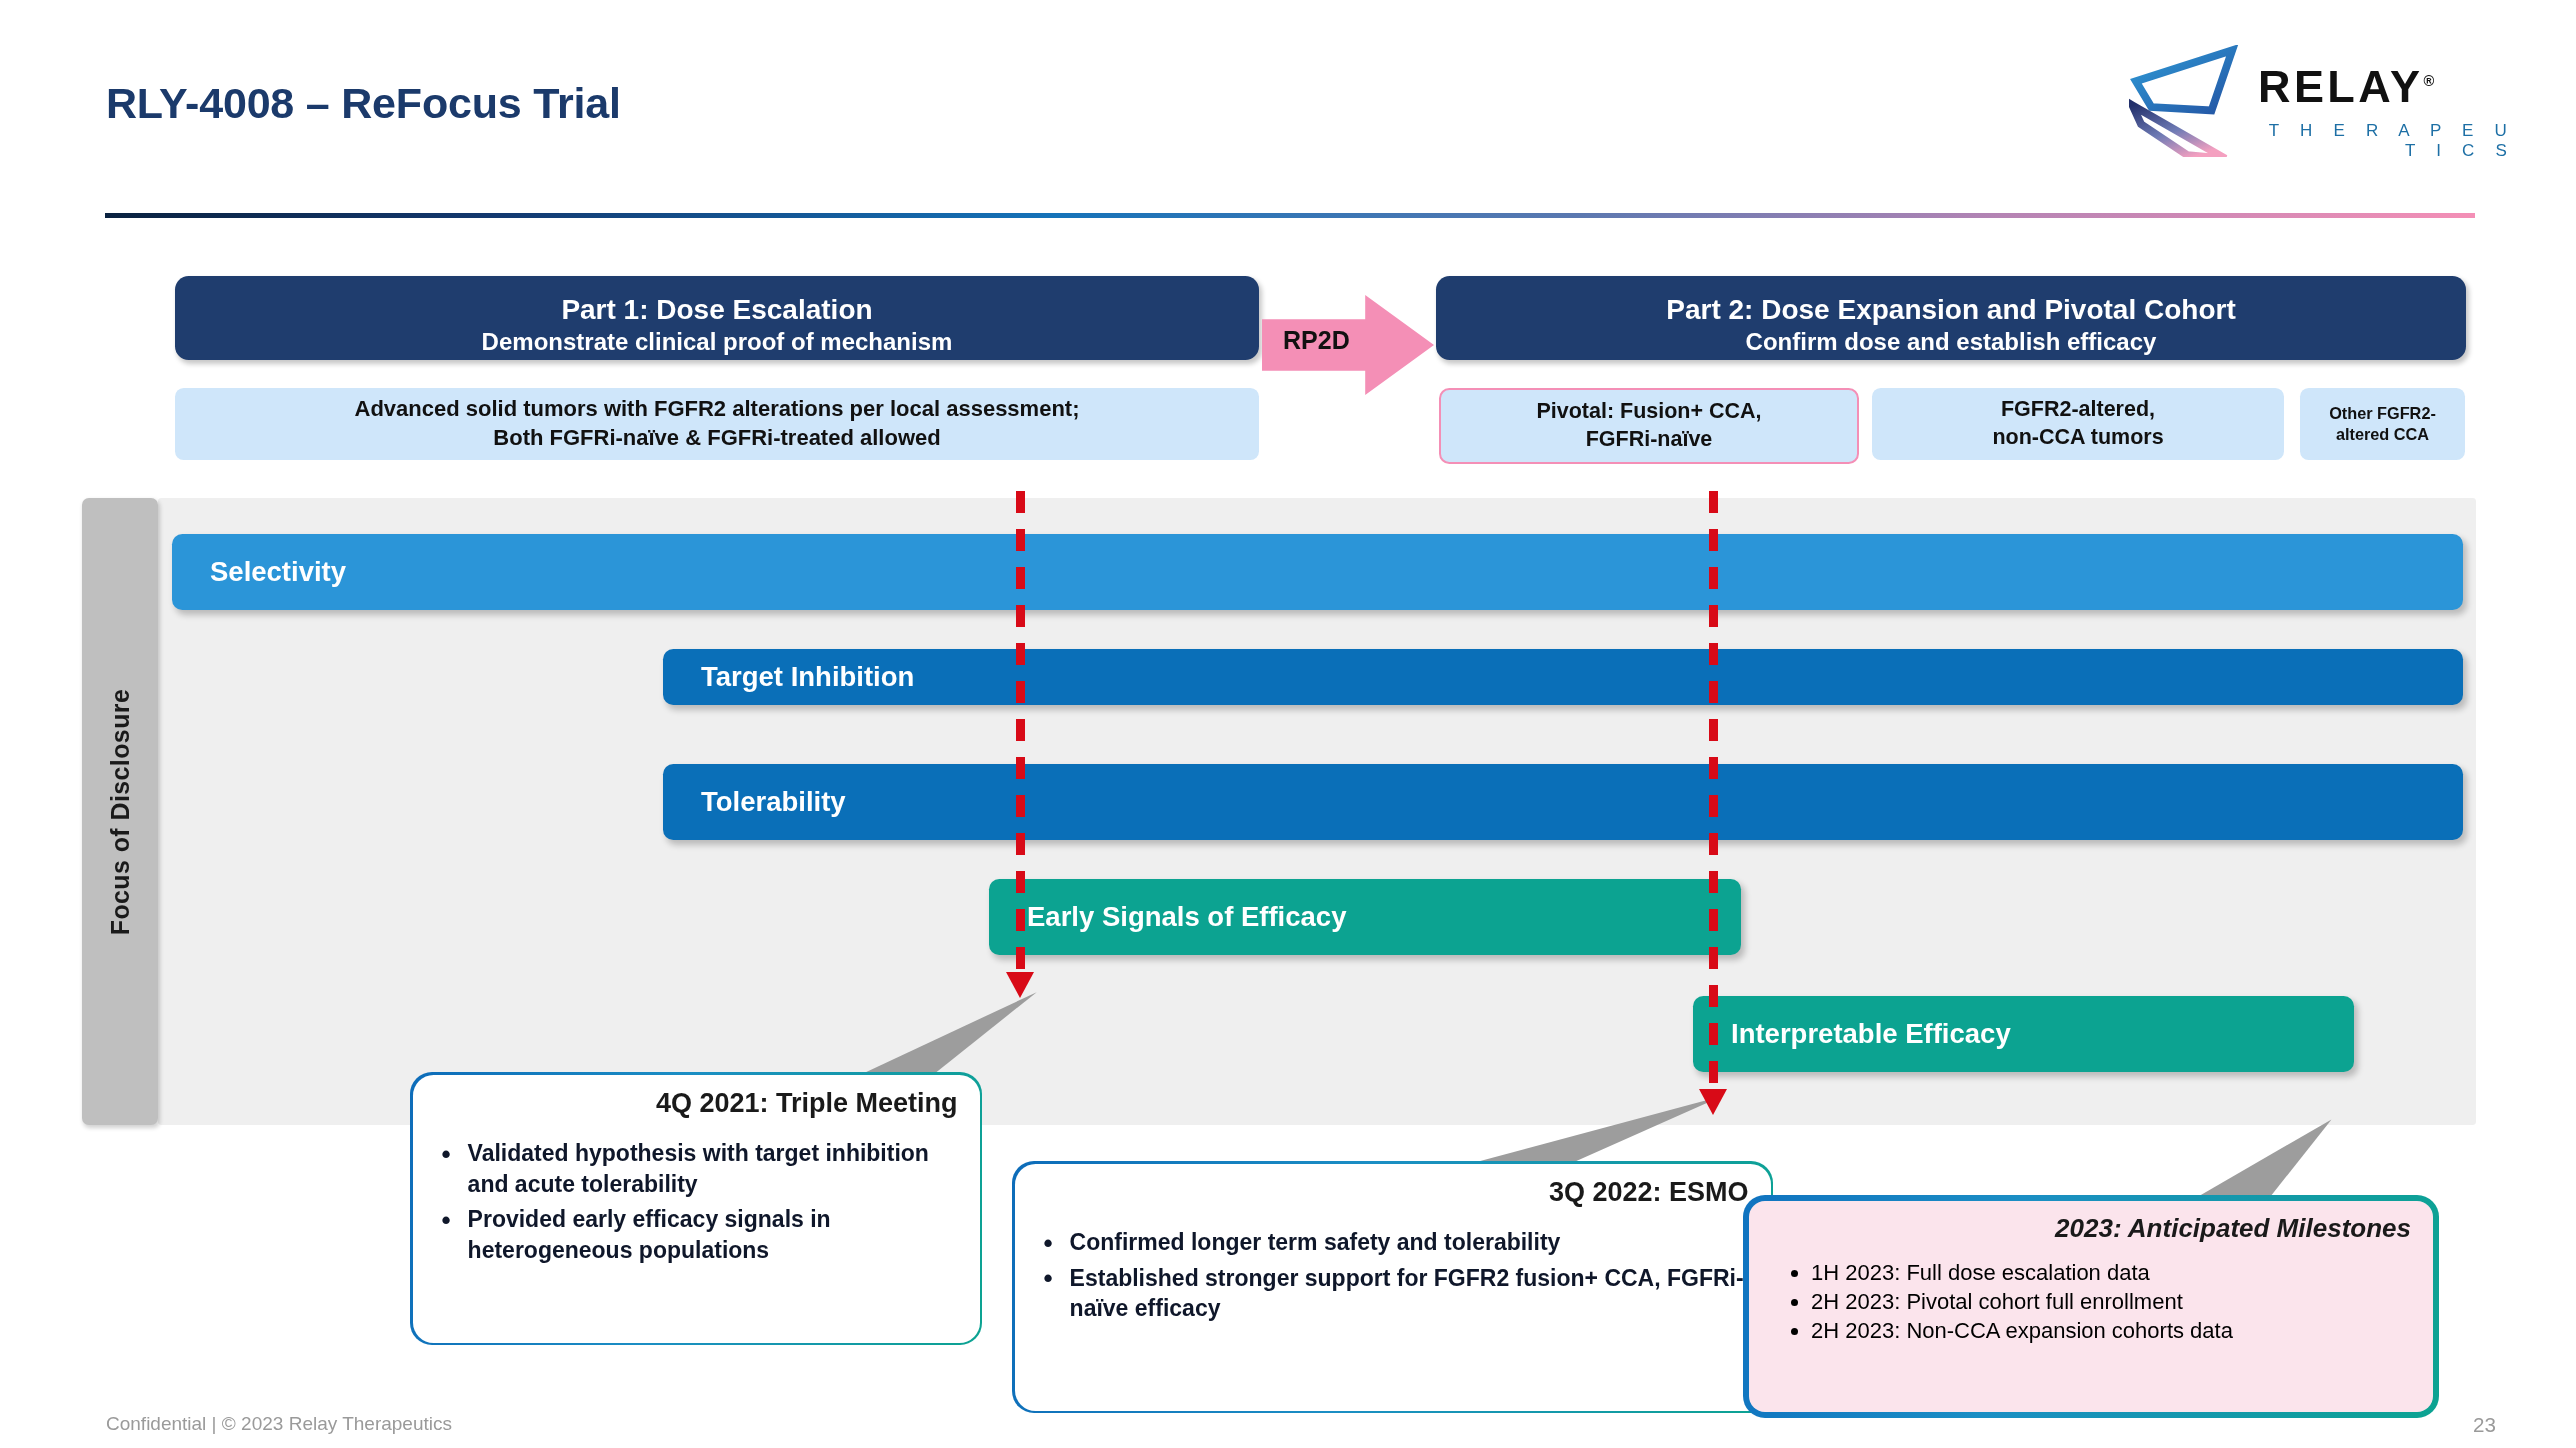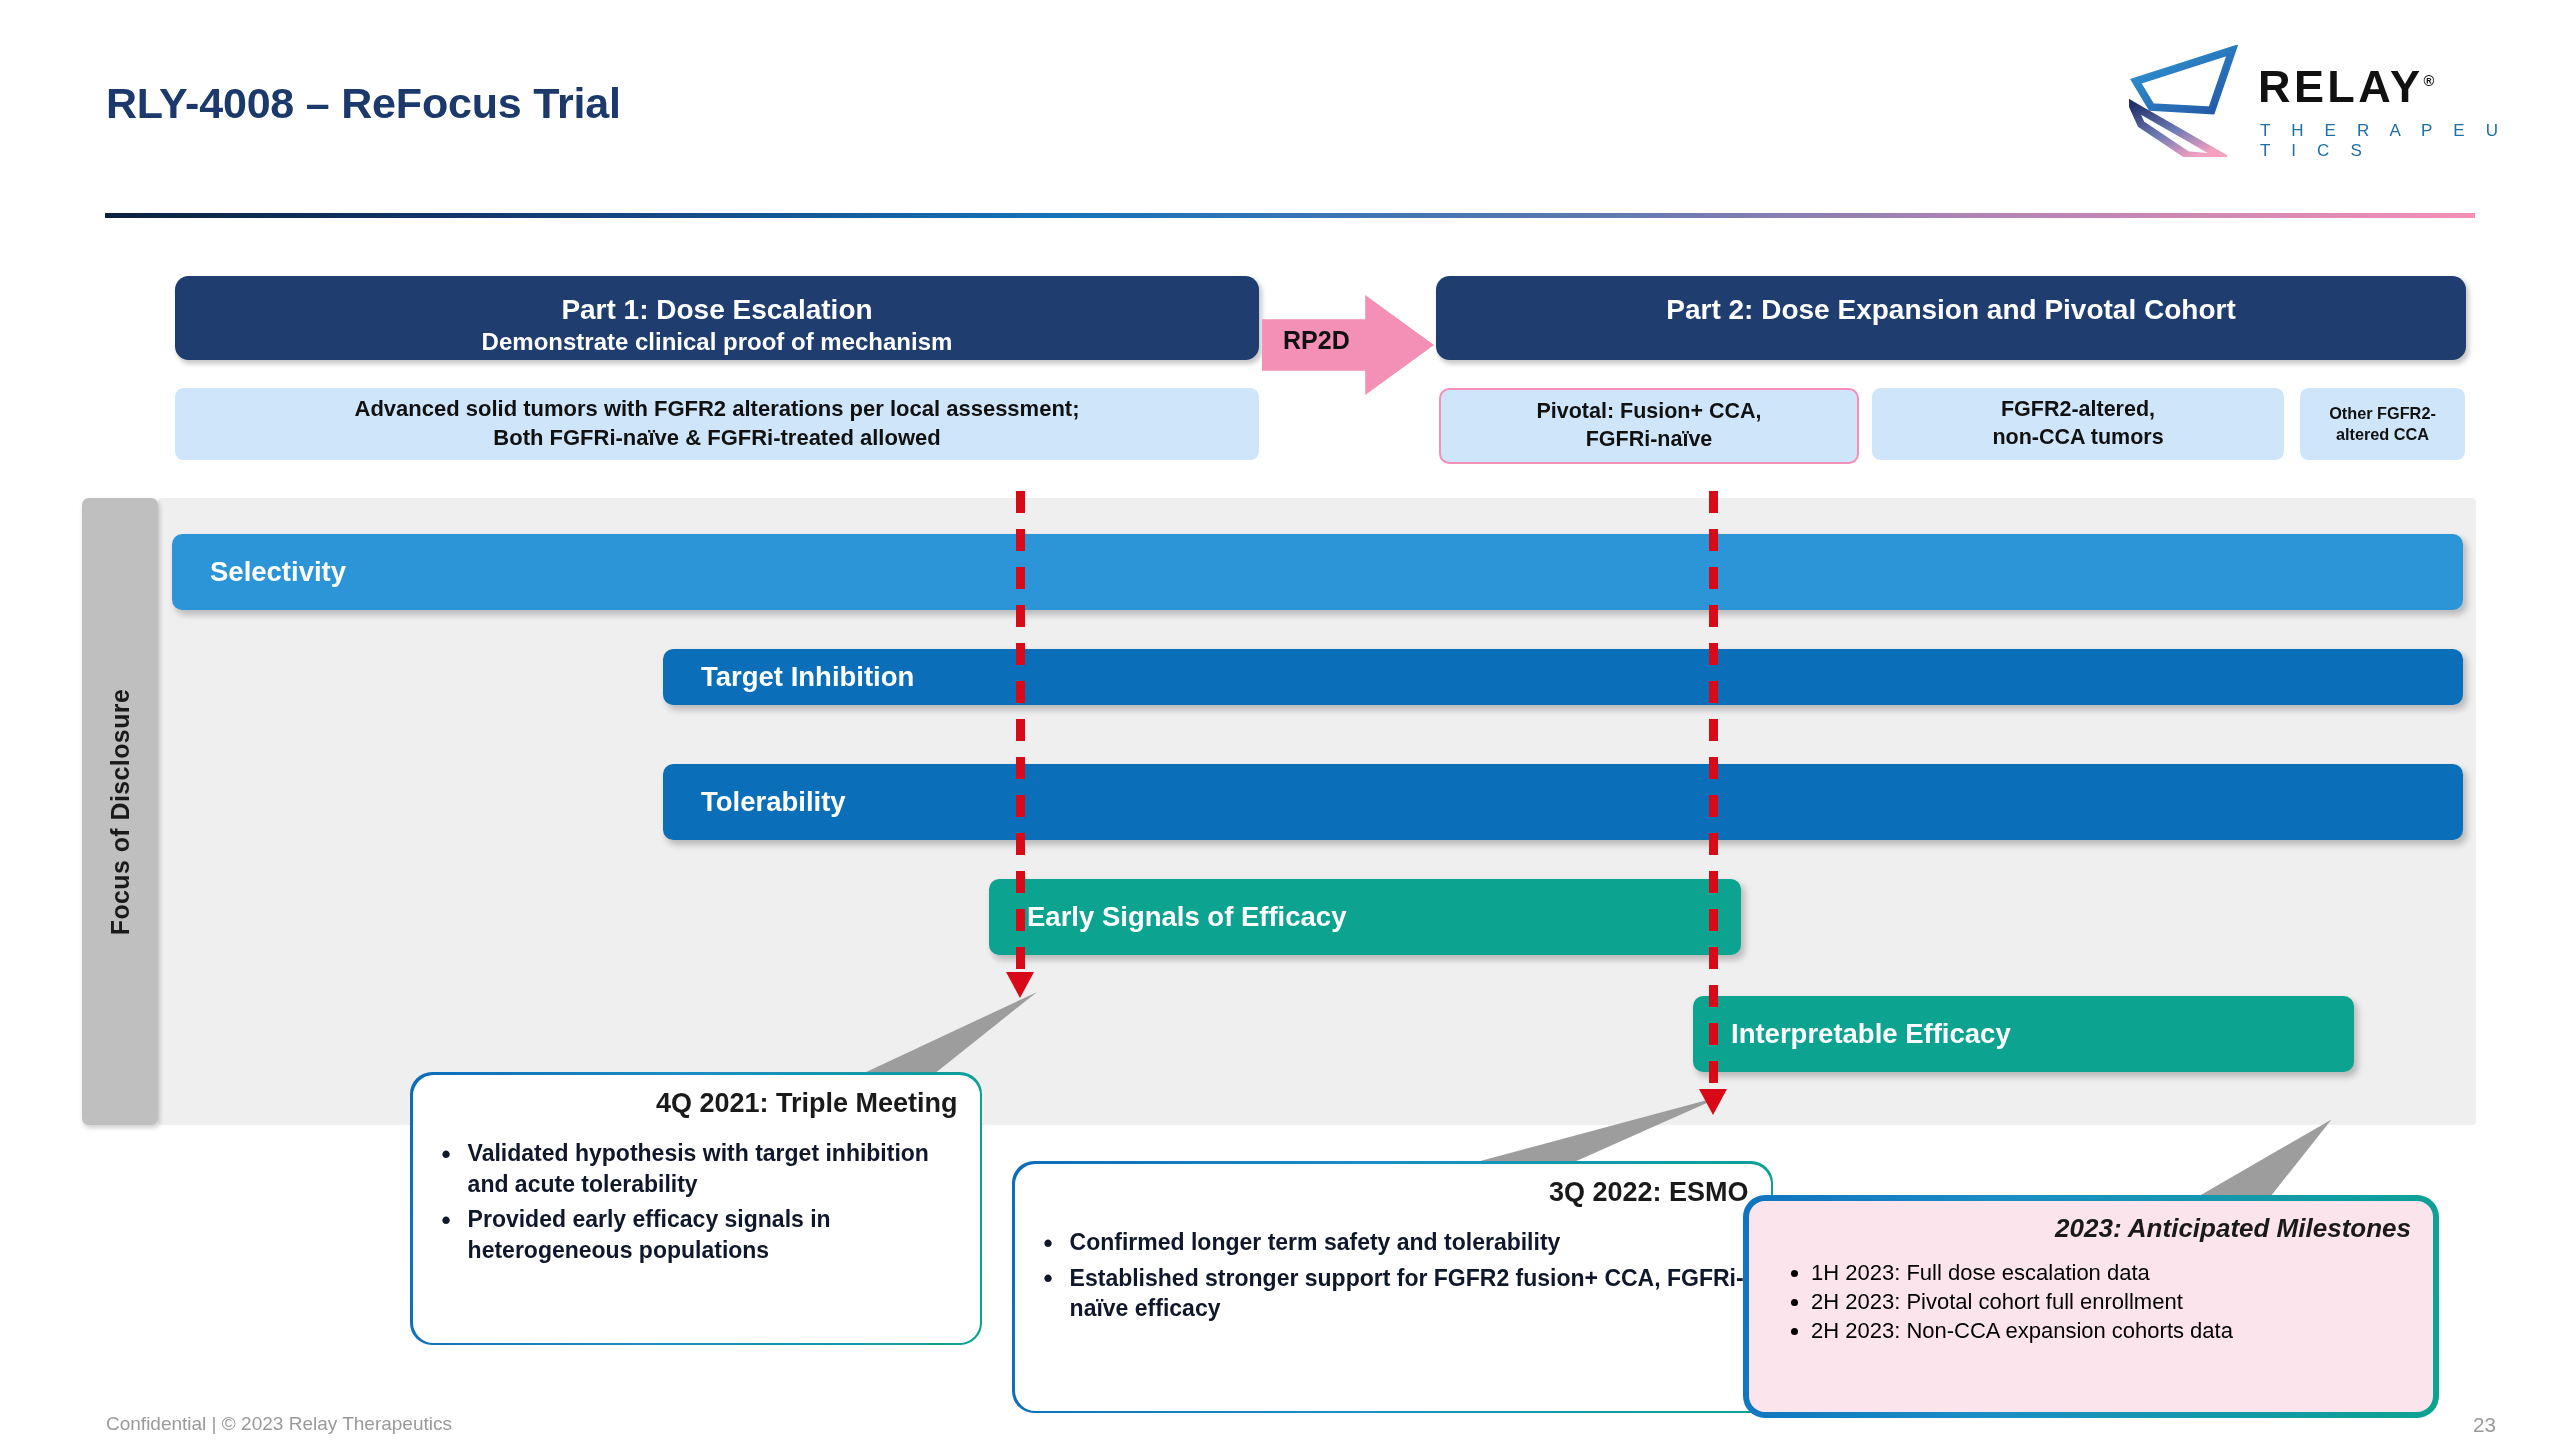--- a/index.html
+++ b/index.html
@@ -8,21 +8,21 @@
 
   .slide{position:absolute;inset:0;background:#fff;}
 
   
   .page-title{position:absolute;left:106px;top:79px;font-size:43px;font-weight:bold;
     color:#1b3a6b;letter-spacing:-0.2px;white-space:nowrap;}
   .title-rule{position:absolute;left:105px;top:213px;width:2370px;height:5.2px;
     background:linear-gradient(90deg,#0a2240 0%,#13386e 16%,#1573b9 40%,#5a78b0 62%,#b584b4 80%,#f48fb6 100%);}
 
   
-  .logo{position:absolute;left:2129px;top:45px;width:386px;height:112px;}
+  .logo{position:absolute;left:2129px;top:45px;width:386px;height:112px;text-align:right;}
   .logo svg{display:block;}
   .logo-word{position:absolute;left:129px;top:19px;font-size:45px;font-weight:700;
     letter-spacing:3.4px;color:#111;line-height:1;}
   .logo-reg{font-size:14.6px;vertical-align:super;letter-spacing:0;}
   .logo-sub{position:absolute;left:131px;top:76px;font-size:17px;letter-spacing:8.2px;
     color:#1d6fa5;}
 
   
   .part{position:absolute;background:#1f3d6e;border-radius:13.7px;color:#fff;text-align:center;
     box-shadow:2.6px 3.4px 5.2px rgba(0,0,0,.22);}
@@ -142,20 +142,21 @@
     <span>Advanced solid tumors with FGFR2 alterations per local assessment;<br>Both FGFRi-naïve &amp; FGFRi-treated allowed</span>
   </div>
 
   <svg class="rp2d" viewBox="0 0 200 116">
     <path d="M0 28 L120 28 L120 0 L200 58 L120 116 L120 88 L0 88 Z" fill="#f48fb6"></path>
   </svg>
   <div class="rp2d-label">RP2D</div>
 
   <div class="part" id="part2">
     <div class="t1">Part 2: Dose Expansion and Pivotal Cohort</div>
+    <div class="t2">Confirm dose and establish efficacy</div>
   </div>
   <div class="subbox" id="cohort1">
     <span>Pivotal: Fusion+ CCA,<br>FGFRi-naïve</span>
   </div>
   <div class="subbox" id="cohort2">
     <span>FGFR2-altered,<br>non-CCA tumors</span>
   </div>
   <div class="subbox" id="cohort3">
     <span>Other FGFR2-<br>altered CCA</span>
   </div>

